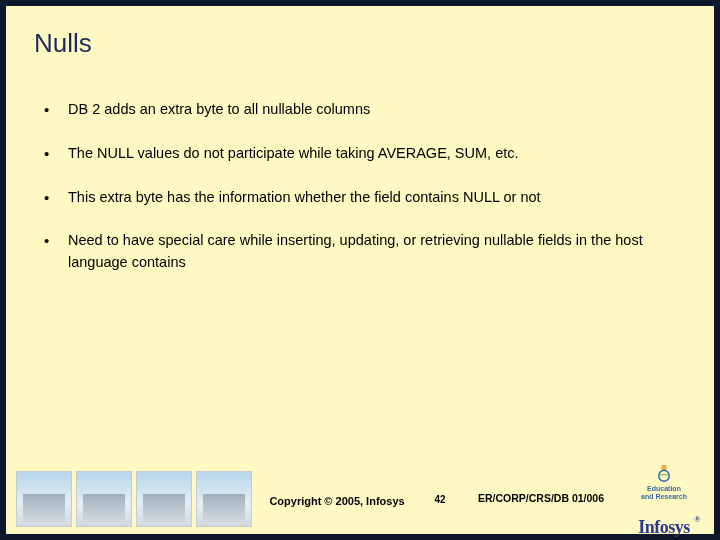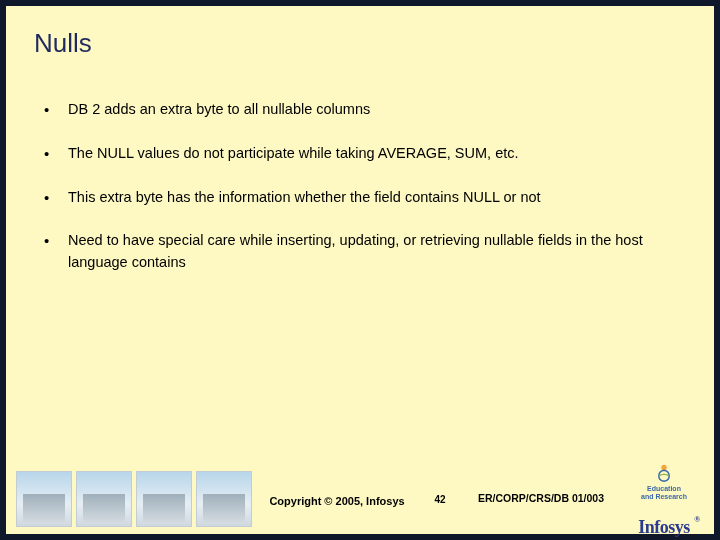--- a/index.html
+++ b/index.html
@@ -139,21 +139,21 @@
         </div>
     </div>
 
     <div class="footer-center">
       <div>Copyright © 2005, Infosys</div>
     </div>
 
     <div class="page-num">42</div>
 
     <div class="footer-right">
-      <div>ER/CORP/CRS/DB 01/003</div>
+      <div>ER/CORP/CRS/DB 01/006</div>
     </div>
 
     <div class="logo-col">
       <div class="edu-logo">
         <svg class="edu-swirl" viewBox="0 0 24 24">
           <circle cx="12" cy="6" r="3" fill="#f2a83b"></circle>
           <path d="M12 9 C 5 10, 4 20, 12 21 C 20 20, 19 10, 12 9" fill="none" stroke="#3a6aa8" stroke-width="1.6"></path>
           <path d="M7 15 C 9 13, 15 13, 17 15" fill="none" stroke="#8fb24a" stroke-width="1.6"></path>
         </svg>
         <span>Education</span>

